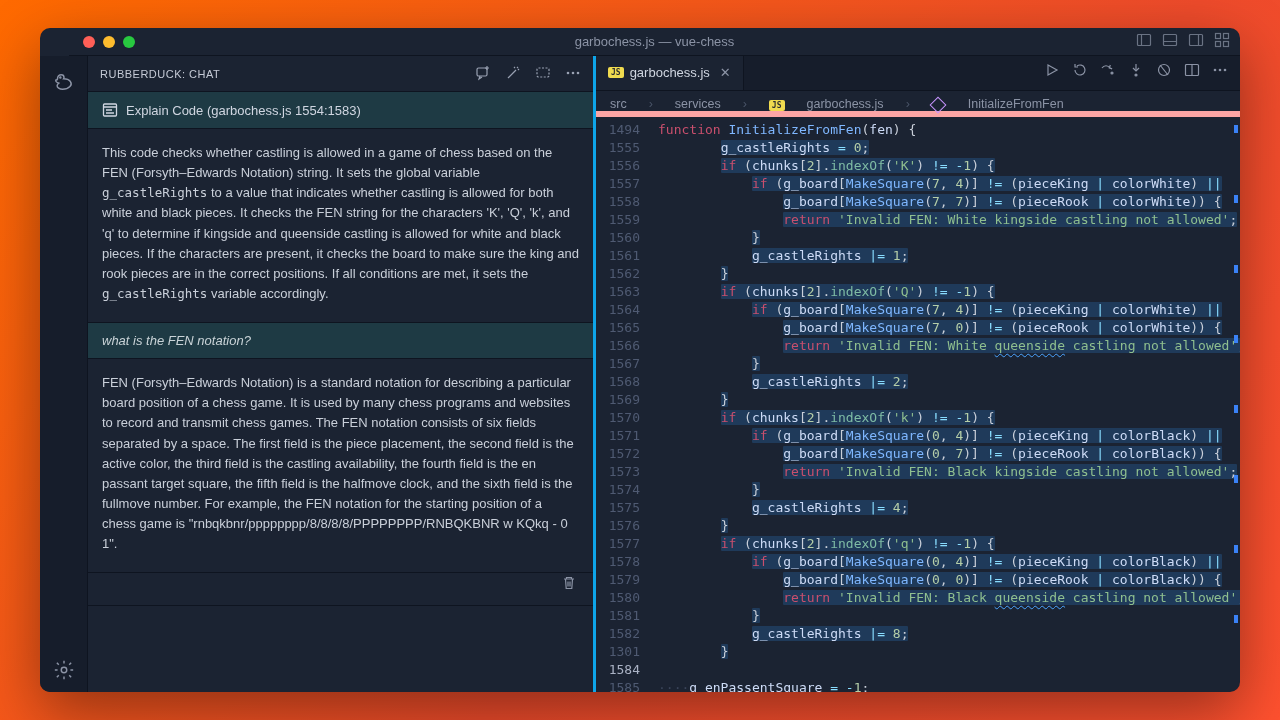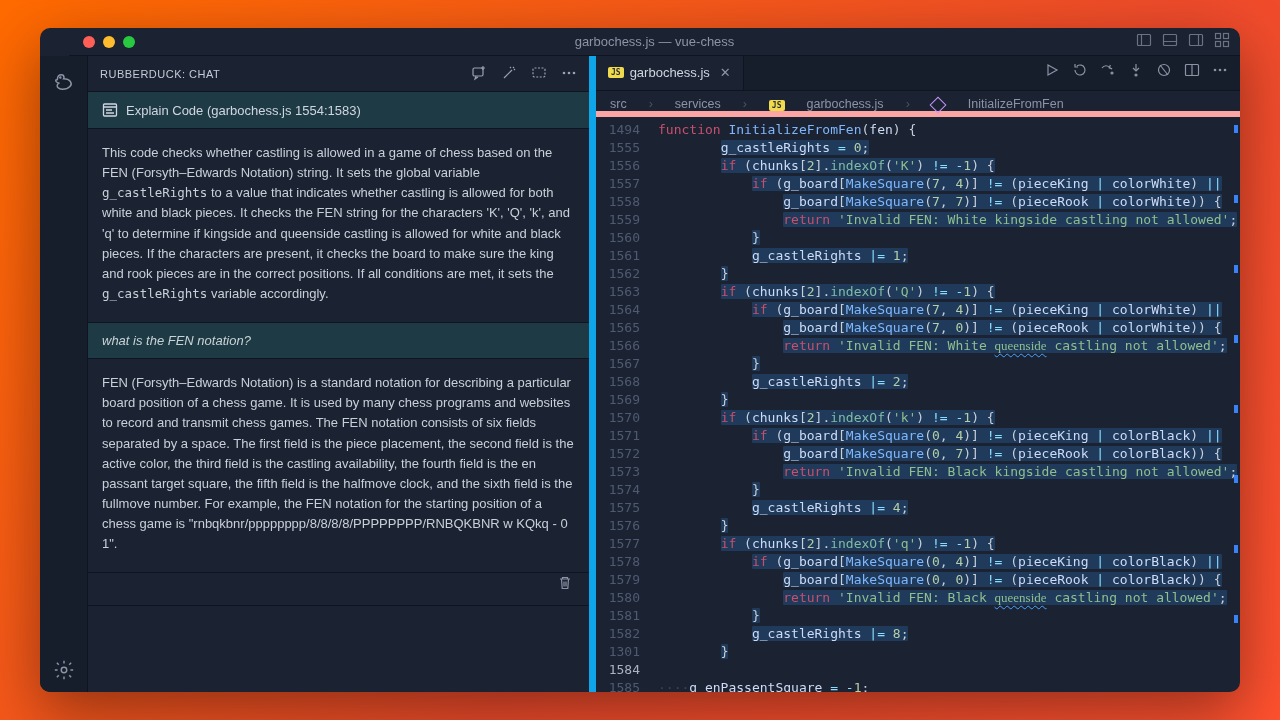--- a/index.html
+++ b/index.html
@@ -43,21 +43,21 @@
   }
   .activitybar .spacer { flex:1; }
   .act-icon { width:28px; height:28px; color:#8b93a5;
     display:flex; align-items:center; justify-content:center; margin-bottom:8px; }
   .act-icon svg { width:22px; height:22px; }
 
   
   .sidebar {
     width:508px; background:#1b2332;
     display:flex; flex-direction:column;
-    border-right:7px solid #0ea5e9;
+    border-right:3px solid #0ea5e9;
   }
   .chat-header {
     height:35px; display:flex; align-items:center;
     padding:0 12px; color:#c5cad6; font-size:11px; letter-spacing:.5px;
   }
   .chat-actions { margin-left:auto; display:flex; gap:14px; color:#9aa2b3; }
   .chat-actions span { cursor:pointer; }
 
   .chat-topic {
     background:#1e3a44; padding:10px 14px;
@@ -129,21 +129,21 @@
   .gutter {
     width:54px; text-align:right; padding:4px 10px 4px 0;
     color:#4f5a72; line-height:18px; user-select:none; background:#1b2332;
   }
   .gutter .cur { color:#aab2c4; }
   .code {
     flex:1; padding:4px 0 4px 8px; line-height:18px; color:#c9cfd9;
     white-space:pre; overflow:hidden;
   }
   .sel { background:#1f3a5a; border-radius:1px; }
-  .squig { text-decoration: underline wavy #4aa3ff 1px; text-underline-offset:3px;font-family:Liberation Serif, serif; }
+  .squig { text-decoration: underline wavy #4aa3ff 1px; text-underline-offset:3px; }
 
   
   .kw{color:#c94f6d}.fn{color:#7fb7ff}.id{color:#cddbf6}
   .num{color:#b5cea8}.str{color:#8fbf8f}.op{color:#89ddff}
   .prop{color:#7fbca5}
 
   .minimap-dots {
     position:absolute; right:2px; top:8px; display:flex; flex-direction:column; gap:62px;
   }
   .minimap-dots i { width:4px;height:8px;background:#3b82f6;display:block; }

